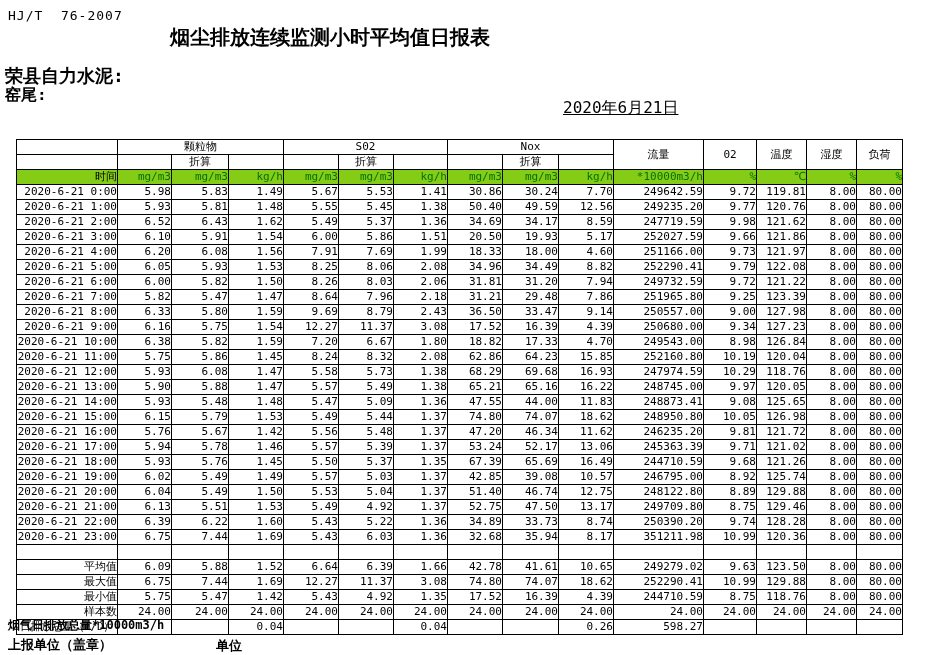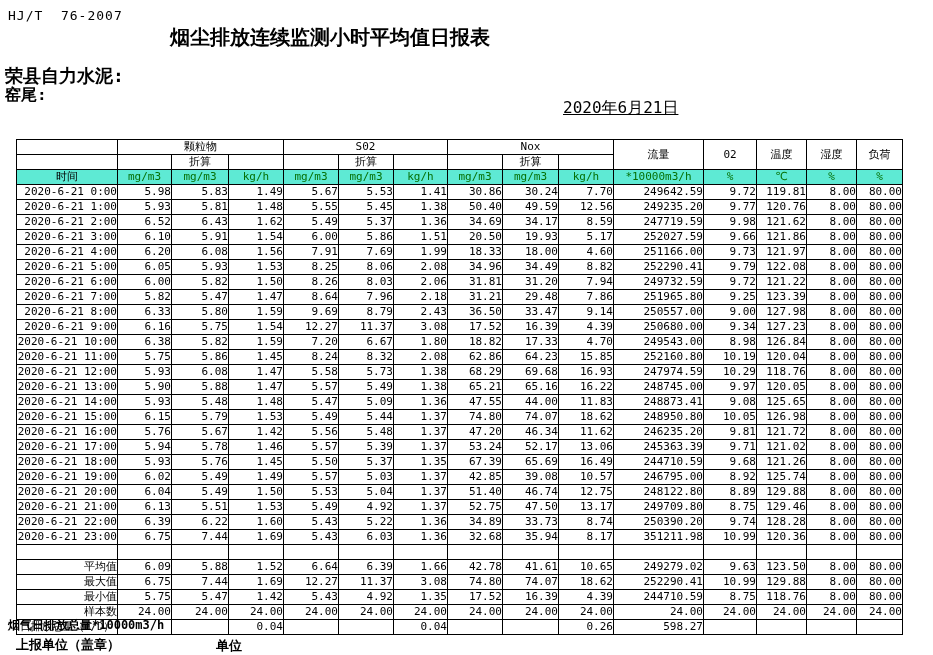--- a/index.html
+++ b/index.html
@@ -19,28 +19,28 @@
     position:absolute; left:16px; top:112px;
     border-collapse:collapse; table-layout:fixed;margin-top:27px;
   }
   #report th, #report td {
     border:1px solid #000; padding:0; margin:0;
     font-size:11px; font-weight:normal;
     height:14px; line-height:14px;
     overflow:hidden; white-space:nowrap;
   }
   tr.h1 th, tr.h2 th { text-align:center; font-size:12px; height:13px; line-height:13px; }
-  tr.units th { background:#5eead4; color:#067006; text-align:center; font-size:11px; height:15px; line-height:15px; }
+  tr.units th { background:#84cc16; color:#067006; text-align:right; font-size:11px; height:15px; line-height:15px; }
   tr.units th.time-unit { color:#000; font-size:12px; }
   td.num { text-align:right; padding-right:9px; }
   td.time { text-align:right; padding-right:3px; white-space:pre; }
   tr.spacer-row td { height:14px; }
   td.left-label { text-align:center; padding-left:1px; font-size:10px; letter-spacing:-0.3px; }
   #note { left:8px; top:617px; font-size:12px; font-weight:bold; }
-  #sign { left:16px; top:636px; font-size:13px; font-weight:bold; }
+  #sign { left:8px; top:636px; font-size:13px; font-weight:bold; }
   #unit { left:216px; top:637px; font-size:13px; font-weight:bold; }
 </style>
 </head>
 <body>
 
 <div class="abs" id="std-code">HJ/T  76-2007</div>
 <div class="abs" id="title">烟尘排放连续监测小时平均值日报表</div>
 <div class="abs" id="company">荣县自力水泥:</div>
 <div class="abs" id="kiln">窑尾:</div>
 <div class="abs" id="date">2020年6月21日</div>

